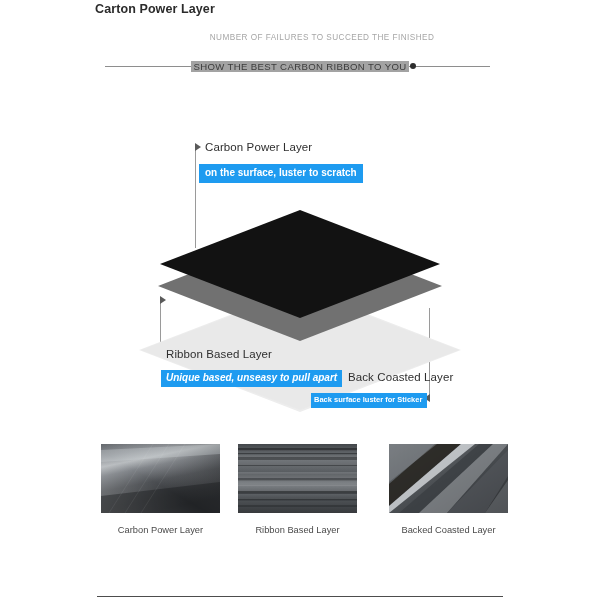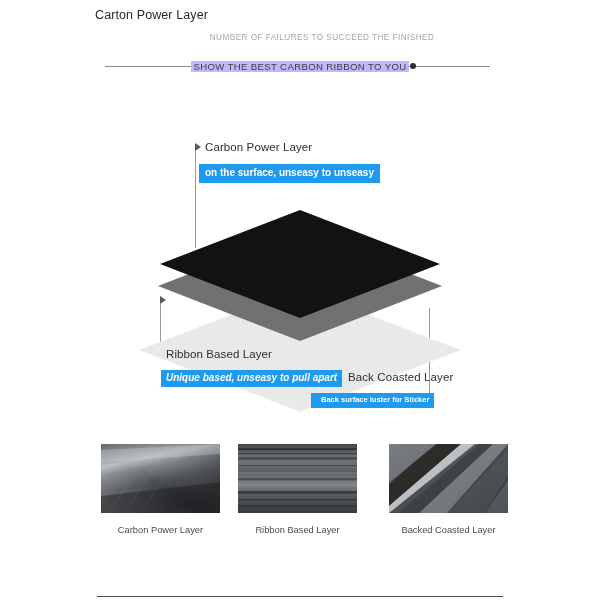--- a/index.html
+++ b/index.html
@@ -14,23 +14,23 @@
     overflow: hidden;
     font-family: "Liberation Sans", sans-serif;
     color: #3a3a3a;
     -webkit-font-smoothing: antialiased;
   }
 
   
   .page-title {
     position: absolute;
     left: 95px;
-    top: 8px;
+    top: 2px;
     font-size: 12.5px;
-    font-weight: normal;
+    font-weight: bold;
     color: #2b2b2b;
     letter-spacing: 0.1px;
     white-space: nowrap;
   }
 
   .subtitle {
     position: absolute;
     left: 8px;
     right: 0;
     top: 33px;
@@ -64,21 +64,21 @@
     right: 0;
     top: 0;
     text-align: center;
     font-size: 9.6px;
     color: #3c3c3c;
     letter-spacing: 0.35px;
     white-space: nowrap;
     line-height: 17px;
   }
   .tagline-text span {
-    background: #c4b5fd;
+    background: #a3a3a3;
     padding: 0 2px;
   }
   .tagline-dot {
     position: absolute;
     top: 5px;
     width: 6px;
     height: 6px;
     border-radius: 50%;
     background: #2e2e2e;
   }
@@ -111,21 +111,21 @@
     line-height: 1;
   }
 
   #lbl-carbon   { left: 205px; top: 141px; }
   #badge-carbon { left: 199px; top: 164px; font-size: 10px; padding: 4px 6px 5px 6px; }
 
   #lbl-ribbon   { left: 166px; top: 348px; }
   #badge-ribbon { left: 161px; top: 370px; font-size: 10px;  padding: 3px 5px 4px 5px; font-style: italic; }
 
   #lbl-back     { left: 312px; top: 371px; margin-left: 36px; }
-  #badge-back   { left: 311px; top: 393px; font-size: 7.5px; padding: 3px 5px 4px 10px; }
+  #badge-back   { left: 311px; top: 393px; font-size: 7.5px; padding: 3px 5px 4px 3px; }
 
   
   .thumbs {
     position: absolute;
     left: 0;
     top: 444px;
     width: 600px;
     height: 100px;
   }
   .thumb-item {
@@ -196,21 +196,21 @@
 
     <polygon points="300,160 459,220 300,280 141,220" fill="#e6e6e6" opacity="0.55"></polygon>
 
     <polygon points="300,101 442,156 300,211 158,156" fill="#717171"></polygon>
 
     <polygon points="300,80 440,134 300,188 160,134" fill="#121212"></polygon>
   </svg>
 </div>
 
 <div class="lbl" id="lbl-carbon">Carbon Power Layer</div>
-<div class="badge" id="badge-carbon">on the surface, unseasy to unseasy</div>
+<div class="badge" id="badge-carbon">on the surface, luster to scratch</div>
 
 <div class="lbl" id="lbl-ribbon">Ribbon Based Layer</div>
 <div class="badge" id="badge-ribbon">Unique based, unseasy to pull apart</div>
 
 <div class="lbl" id="lbl-back">Back Coasted Layer</div>
 <div class="badge" id="badge-back">Back surface luster for Sticker</div>
 
 <div class="thumbs">
 
   <div class="thumb-item i0">

